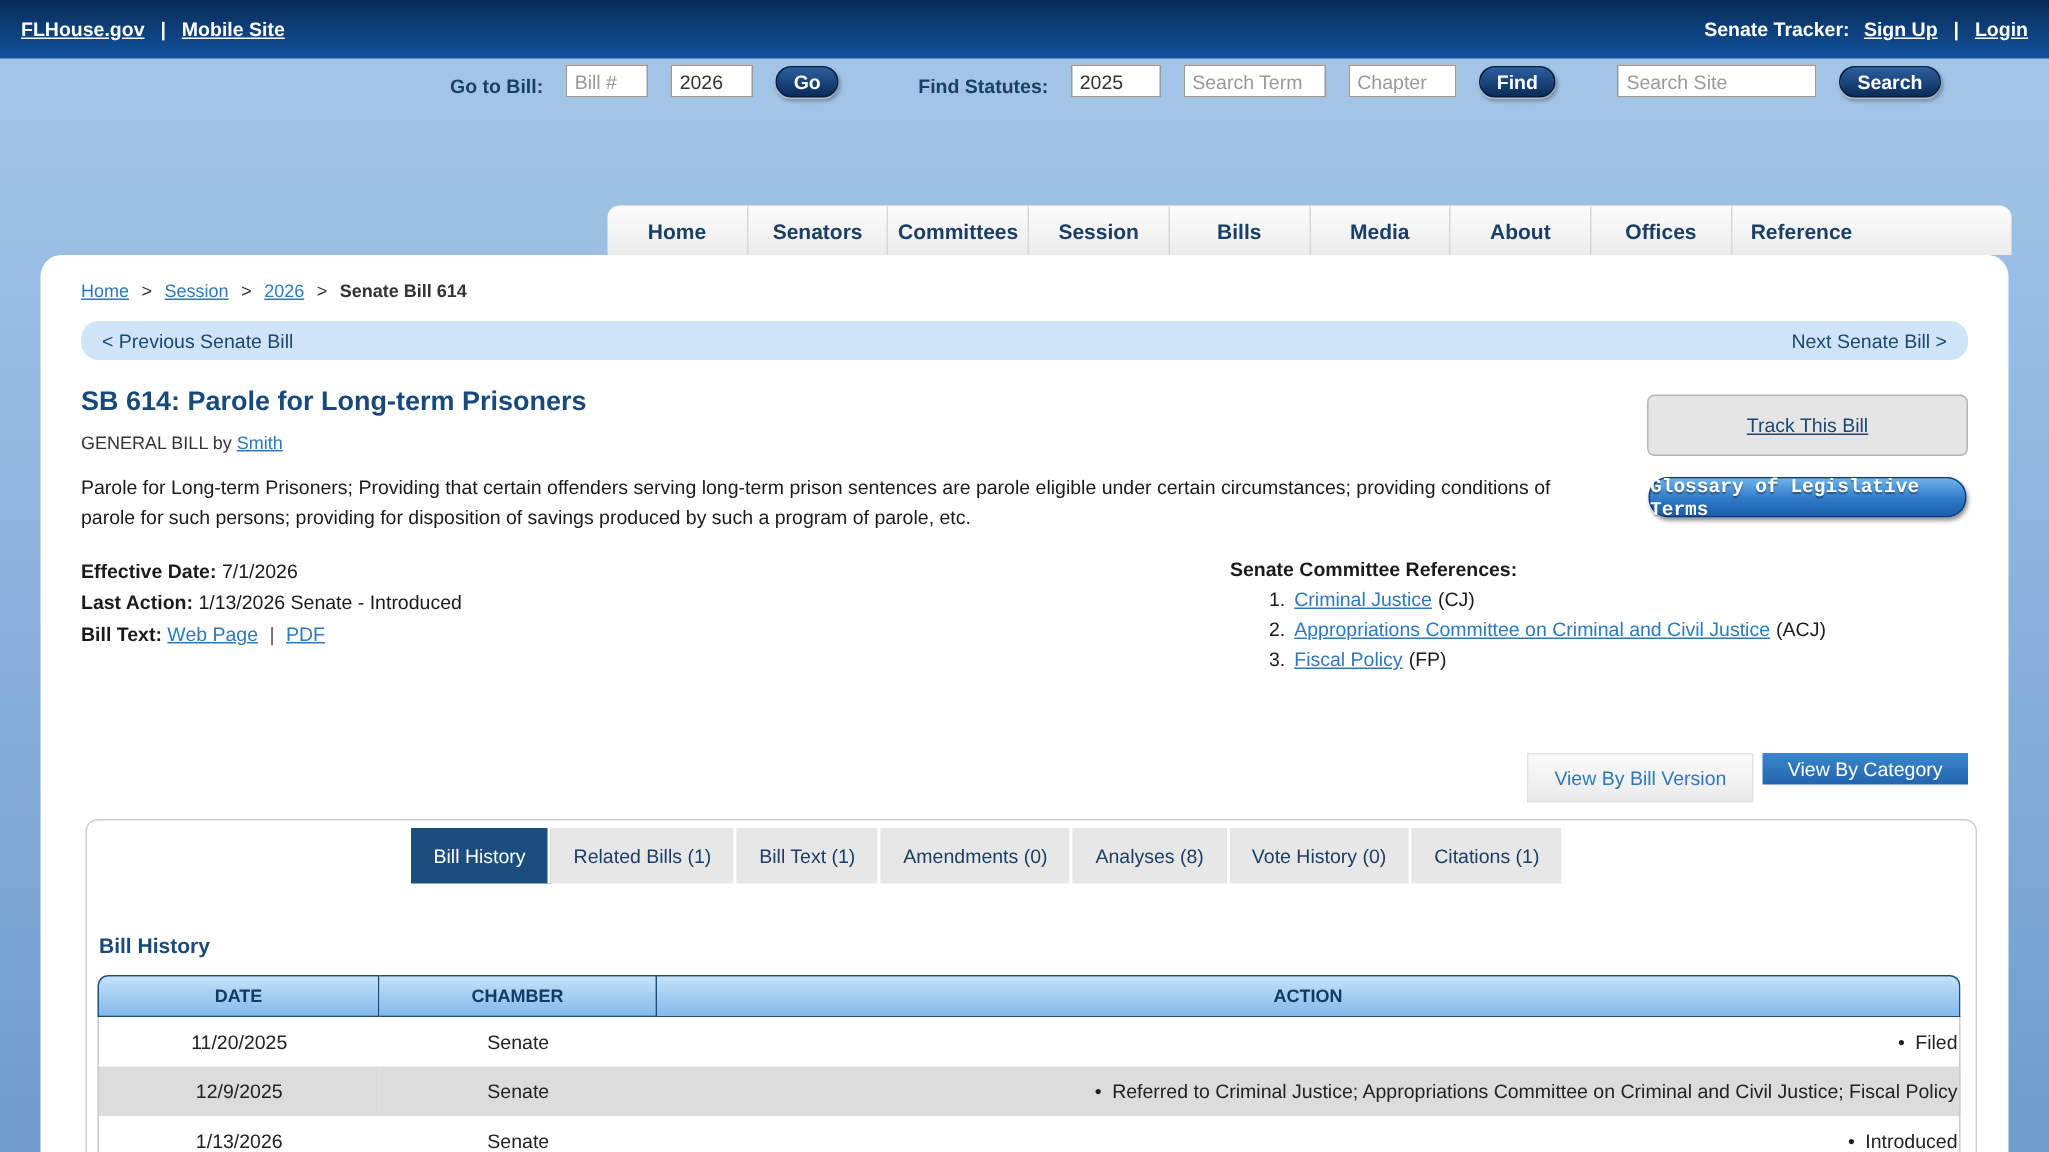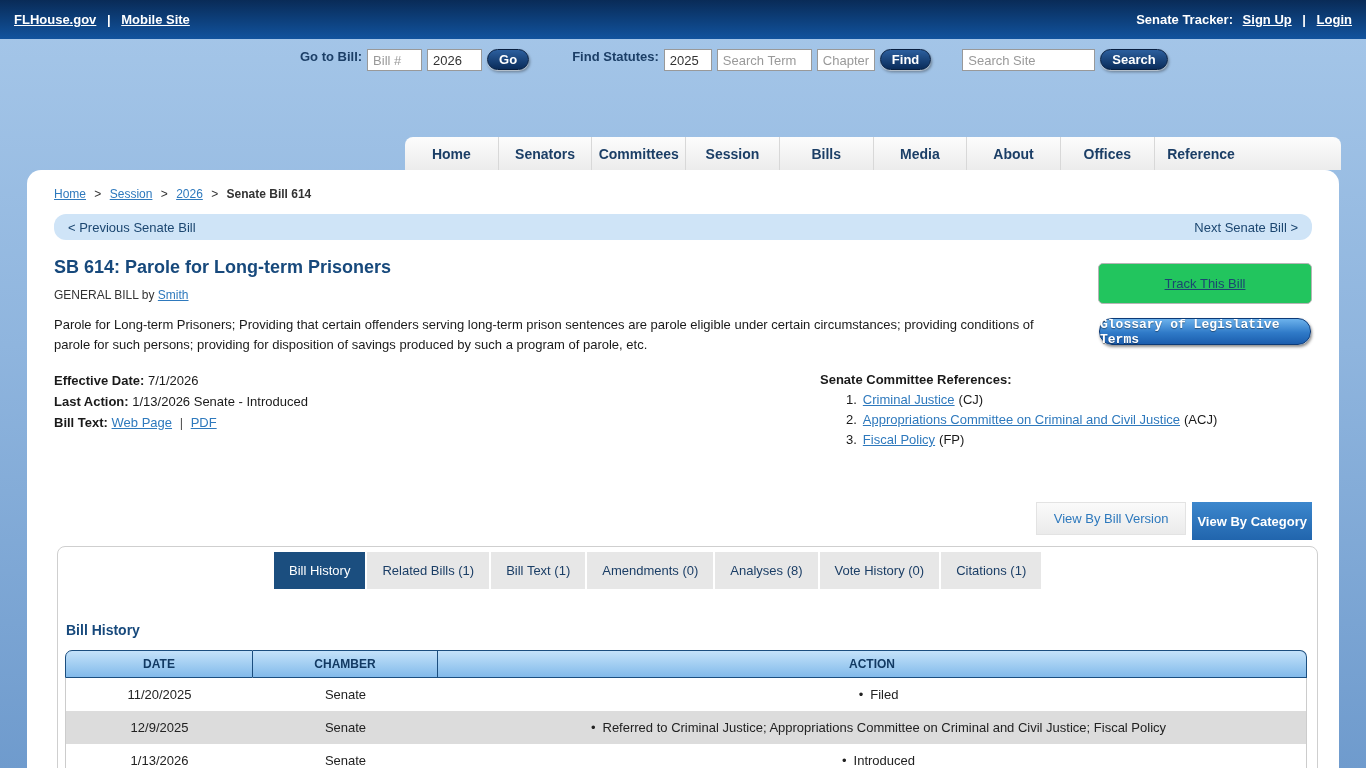--- a/index.html
+++ b/index.html
@@ -9,26 +9,26 @@
 
   
   .topbar { position:absolute; top:0; left:0; right:0; height:39px;
             background:linear-gradient(180deg,#092b57,#11539e);
             display:flex; align-items:center; justify-content:space-between;
             padding:0 14px; font-size:13px; font-weight:bold; color:#fff; }
   .topbar a { color:#fff; text-decoration:underline; cursor:pointer; }
   .topbar .sep { margin:0 7px; font-weight:bold; text-decoration:none; }
 
   
-  .searchrow { position:absolute; top:49px; left:300px; height:26px; display:flex;
-               align-items:flex-start; gap:5px; font-size:13px; color:#1b3e66; font-weight:bold; }
+  .searchrow { position:absolute; top:39px; left:300px; height:26px; display:flex;
+               align-items:flex-end; gap:15px; font-size:13px; color:#1b3e66; font-weight:bold; }
   .inp { height:22px; border:1px solid #999; font-size:13px; padding:1px 5px; color:#333;
          font-family:inherit; }
   .inp::placeholder { color:#999; }
-  .w55{width:55px}.w60{width:48px}.w95{width:95px}.w58{width:58px}.w133{width:133px}
+  .w55{width:55px}.w60{width:60px}.w95{width:95px}.w58{width:72px}.w133{width:133px}
   .gap38{margin-left:38px}.gap26{margin-left:26px}
   .pill { padding:2px 11px; border-radius:11px; border:1px solid #081f40; cursor:pointer;
           background:linear-gradient(180deg,#2c5f9e,#0a2c5a); color:#fff; font-weight:bold;
           font-size:13px; font-family:inherit;
           box-shadow:0 1px 1px rgba(255,255,255,.55), 1px 2px 3px rgba(0,0,0,.4); }
 
   
   .nav { position:absolute; top:137px; left:405px; right:25px; height:33px; display:flex;
          background:linear-gradient(#fcfcfc,#ececec); border-radius:8px 8px 0 0; }
   .nav a { flex:1; display:flex; align-items:center; justify-content:center; font-size:14px;
@@ -60,36 +60,36 @@
   .details a { color:#2e79bd; text-decoration:underline; cursor:pointer; }
   .ldiv { margin:0 4px; color:#555; }
   .refs { line-height:20px; }
   .refs-heading { font-weight:bold; }
   .refs-item { margin-left:26px; }
   .refs-item .num { margin-right:6px; }
   .refs-item .abbr { margin-left:4px; }
 
   .track-box { position:absolute; top:93px; right:27px; width:214px; height:41px;
                border:1px solid #b5b5b5; border-radius:5px; display:flex; align-items:center;
-               justify-content:center; background:#22c55e;text-align:right; }
+               justify-content:center; background:#e5e5e5;text-align:right; }
   .track-box a { font-size:13px; color:#1b4670; text-decoration:underline; cursor:pointer; }
 
   .glossary-btn { position:absolute; top:148px; right:28px; width:212px; height:27px;
                   border-radius:13px; border:1px solid #0c3a77; color:#fff; font-weight:bold;
                   font-size:13px; display:flex; align-items:center; justify-content:center;
                   background:linear-gradient(180deg,#6cb2ec 0%, #2f7ac8 55%, #1b5dad 100%);
                   box-shadow:1px 2px 3px rgba(0,0,0,.45); text-shadow:0 1px 1px rgba(0,0,0,.4);
                   cursor:pointer;font-family:Liberation Mono, monospace; }
 
   .view-btns { position:absolute; top:332px; right:27px; display:flex; gap:6px; }
   .btn-version { height:33px; padding:0 17px; background:linear-gradient(#fafafa,#ebebeb);
                  color:#2e79bd; font-size:13px; display:flex; align-items:center;
                  border:1px solid #e3e3e3; cursor:pointer; }
-  .btn-category { height:38px; padding:0 5px; background:linear-gradient(#3c87cd,#2165ad);
-                  color:#fff; font-size:13px; font-weight:bold; display:flex; align-items:center;
+  .btn-category { height:21px; padding:0 17px; background:linear-gradient(#3c87cd,#2165ad);
+                  color:#fff; font-size:13px; font-weight:normal; display:flex; align-items:center;
                   cursor:pointer; }
 
   
   .panel { position:absolute; top:376px; left:30px; right:21px; height:410px; background:#fff;
            border:1px solid #cfcfcf; border-radius:8px; }
   .tabs { display:flex; margin:5px 0 0 216px; height:37px; }
   .tab { display:flex; align-items:center; padding:0 15px; font-size:13px; color:#1b3e66;
          background:#e7e7e7; border-right:2px solid #fff; cursor:pointer; white-space:nowrap; }
   .tab.active { background:#1b4e7f; color:#fff; }
   .panel-heading { margin:33px 0 0 8px; font-size:14px; font-weight:bold; color:#17497c; }
@@ -97,21 +97,21 @@
   .history-table { margin:12px 10px 0 7px; width:calc(100% - 17px); border-collapse:separate;
                    border-spacing:0; font-size:13px; }
   .history-table th { height:28px; background:linear-gradient(#c4e2fa,#82baea); color:#123a63;
                       font-size:12px; border:1px solid #1b4e7f; font-weight:bold; }
   .history-table th + th { border-left:0; }
   .history-table th:first-child { border-top-left-radius:7px; }
   .history-table th:last-child { border-top-right-radius:7px; }
   .history-table td { height:33px; color:#222; text-align:center; }
   .history-table td:first-child { border-left:1px solid #ccc; }
   .history-table td:last-child { border-right:1px solid #ccc; }
-  .history-table td.action { text-align:center; padding-left:14px; }
+  .history-table td.action { text-align:right; padding-left:14px; }
   .history-table tr.alt td { background:#dcdcdc; }
   .bullet { margin-right:7px; }
 </style>
 </head>
 <body>
 
 <div class="screen">
 
   <div class="topbar">
     <div>

